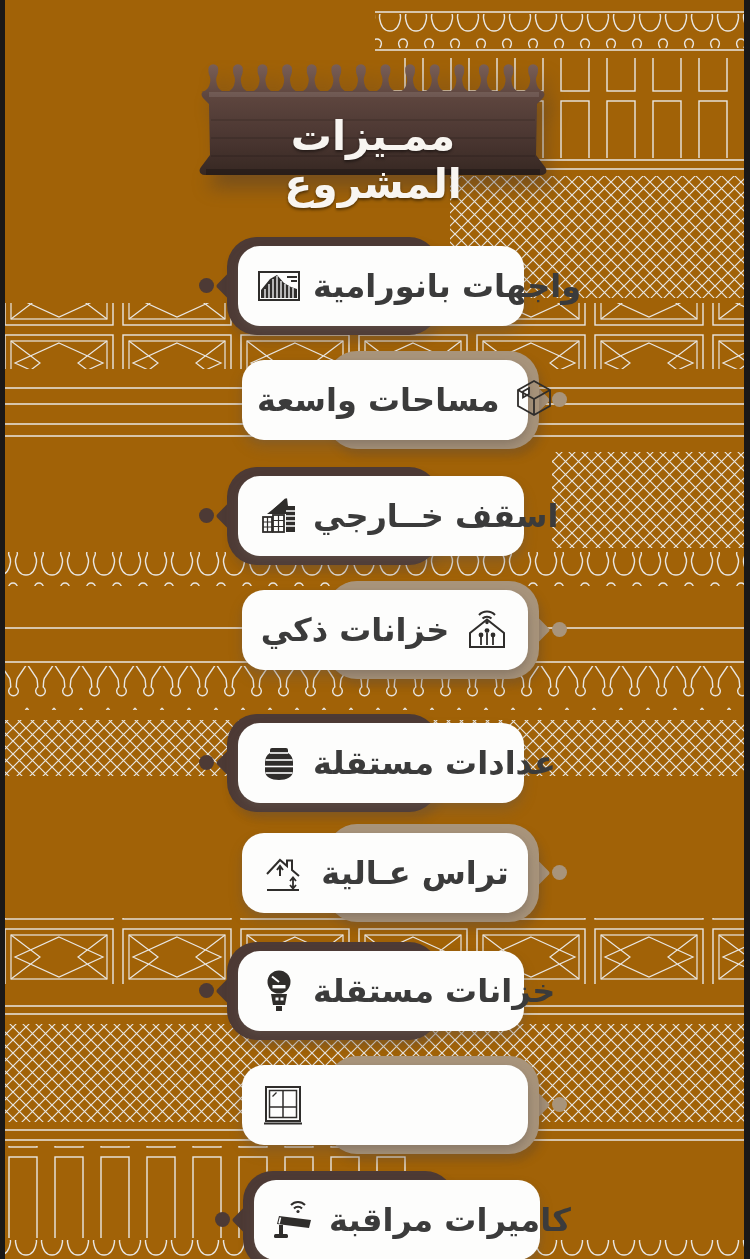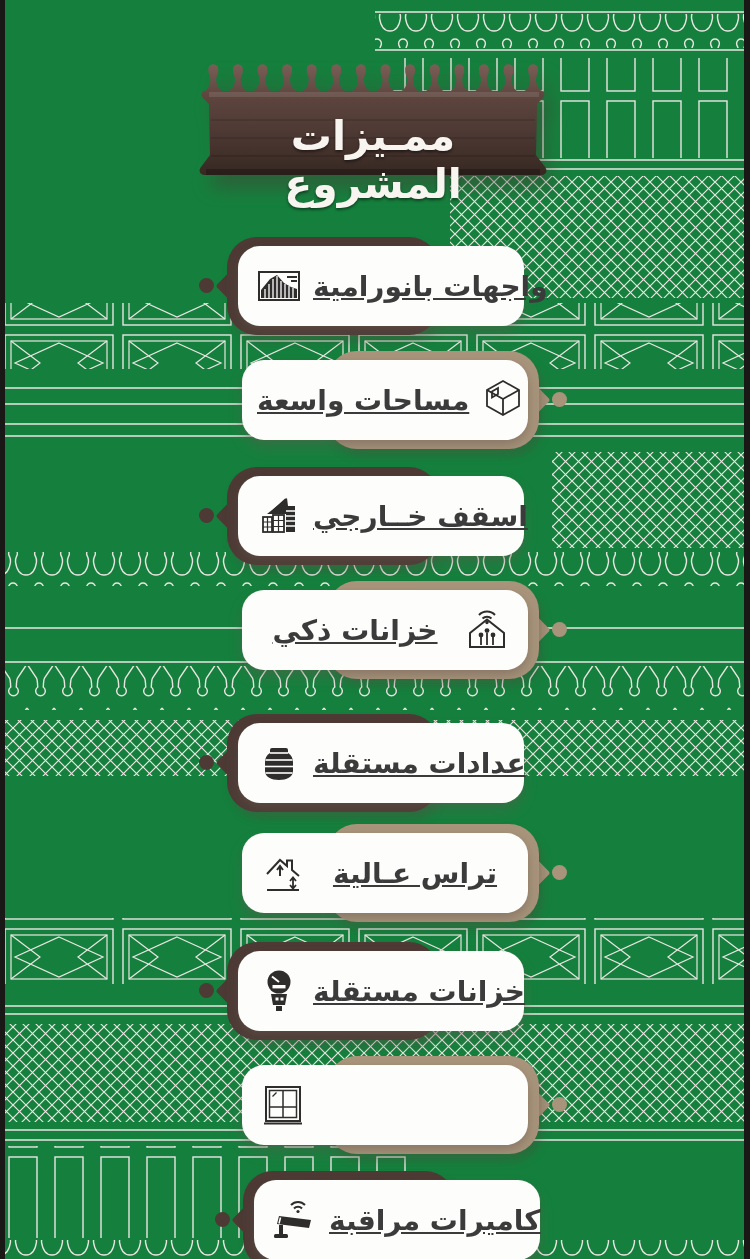--- a/index.html
+++ b/index.html
@@ -1,18 +1,18 @@
 <!DOCTYPE html>
 <html lang="ar" dir="rtl" style="--dark: #4d3a35; --tan: #a8947b; --card: #fdfdfc; --text: #3b3b3b;"><head>
 <meta charset="utf-8">
 <style>
   html,body{margin:0;padding:0;background:#d8d6d3;}
   .stage{
     position:relative;width:750px;height:1259px;margin:0 auto;
-    background:#15803d;overflow:hidden;
+    background:#a16207;overflow:hidden;
     font-family:"DejaVu Sans",sans-serif;
   }
   .bg{position:absolute;inset:0;z-index:0;}
   .edge{position:absolute;top:0;bottom:0;background:#1a1817;z-index:6;}
   .edge.left{left:0;width:5px;}
   .edge.right{right:0;width:6px;}
 
   
   .banner{position:absolute;left:197px;top:58px;width:352px;height:142px;z-index:3;}
   .banner-wood{position:absolute;inset:0;filter:drop-shadow(9px 13px 9px rgba(70,58,52,.45));}
@@ -43,23 +43,22 @@
 
   .face{
     position:absolute;inset:0;background:var(--card,#fdfdfc);border-radius:22px;
     box-shadow:0 8px 13px rgba(104,90,80,.32),0 2px 5px rgba(104,90,80,.2);
     display:flex;align-items:center;gap:8px;padding:0 15px;box-sizing:border-box;
     direction:ltr;
   }
   .icon{width:52px;height:52px;flex:0 0 52px;display:flex;align-items:center;justify-content:center;}
   .label{
     flex:1;text-align:center;direction:rtl;
-    font-size:28px;font-weight:bold;color:var(--text,#3b3b3b);
+    font-size:32px;font-weight:bold;color:var(--text,#3b3b3b);
     white-space:nowrap;
-    text-decoration:underline;
   }
 </style>
 </head>
 <body>
 
 <div class="stage">
 
   <svg class="bg" width="750" height="1259" viewBox="0 0 750 1259" aria-hidden="true">
     <defs>
       <pattern id="lat" width="13" height="13" patternUnits="userSpaceOnUse">

